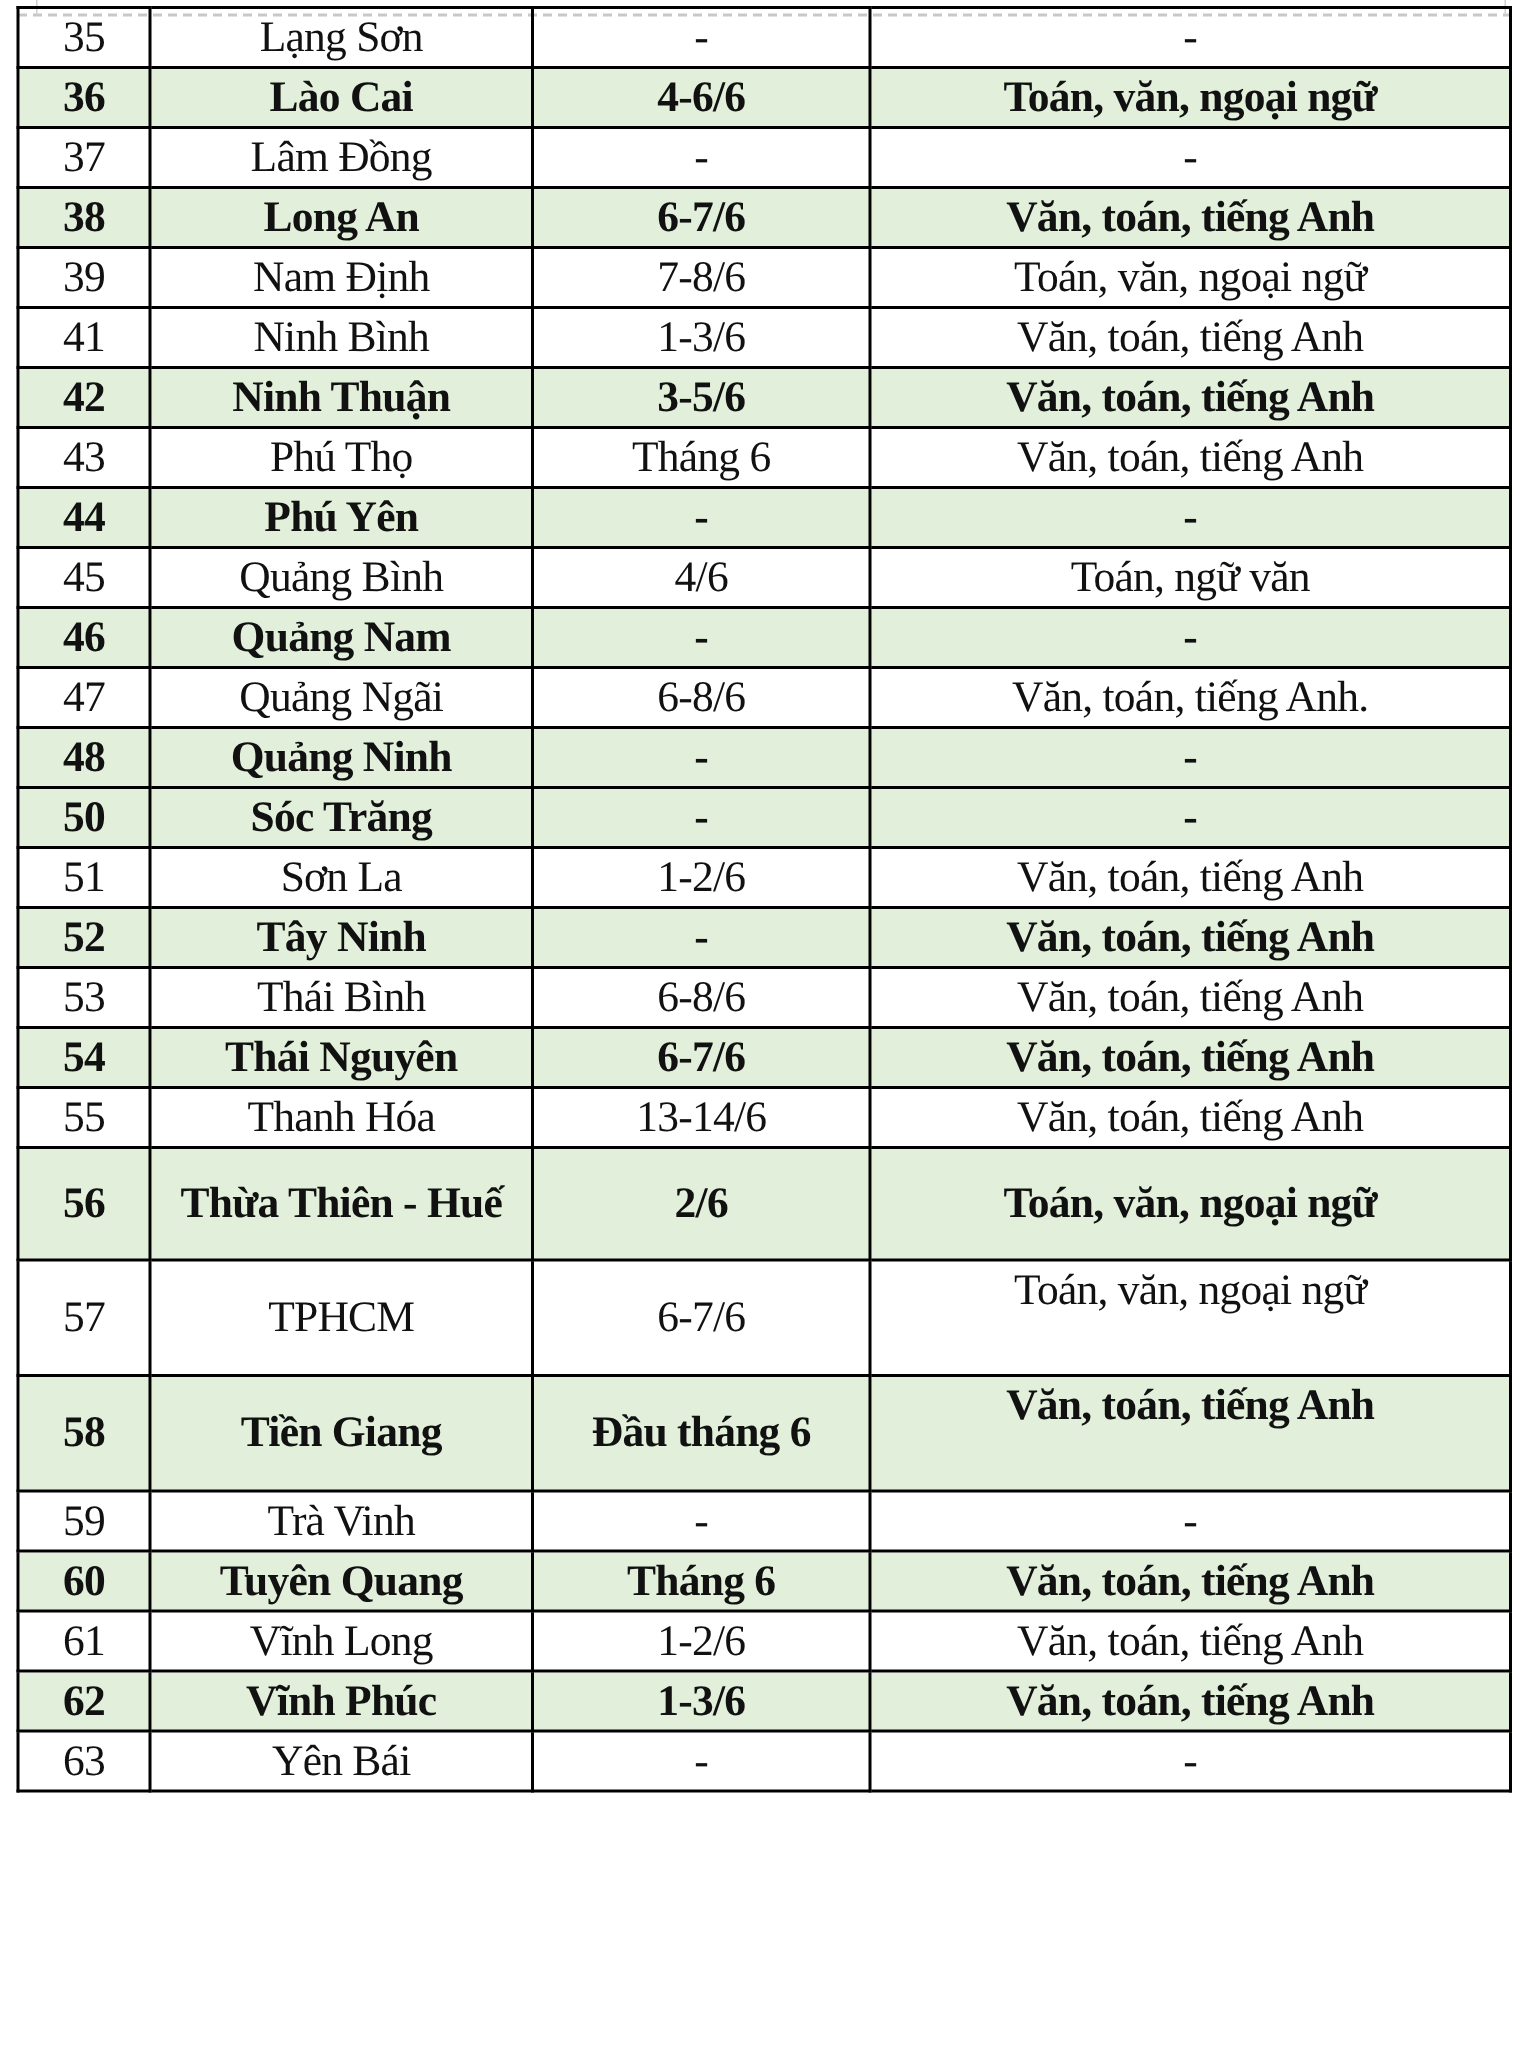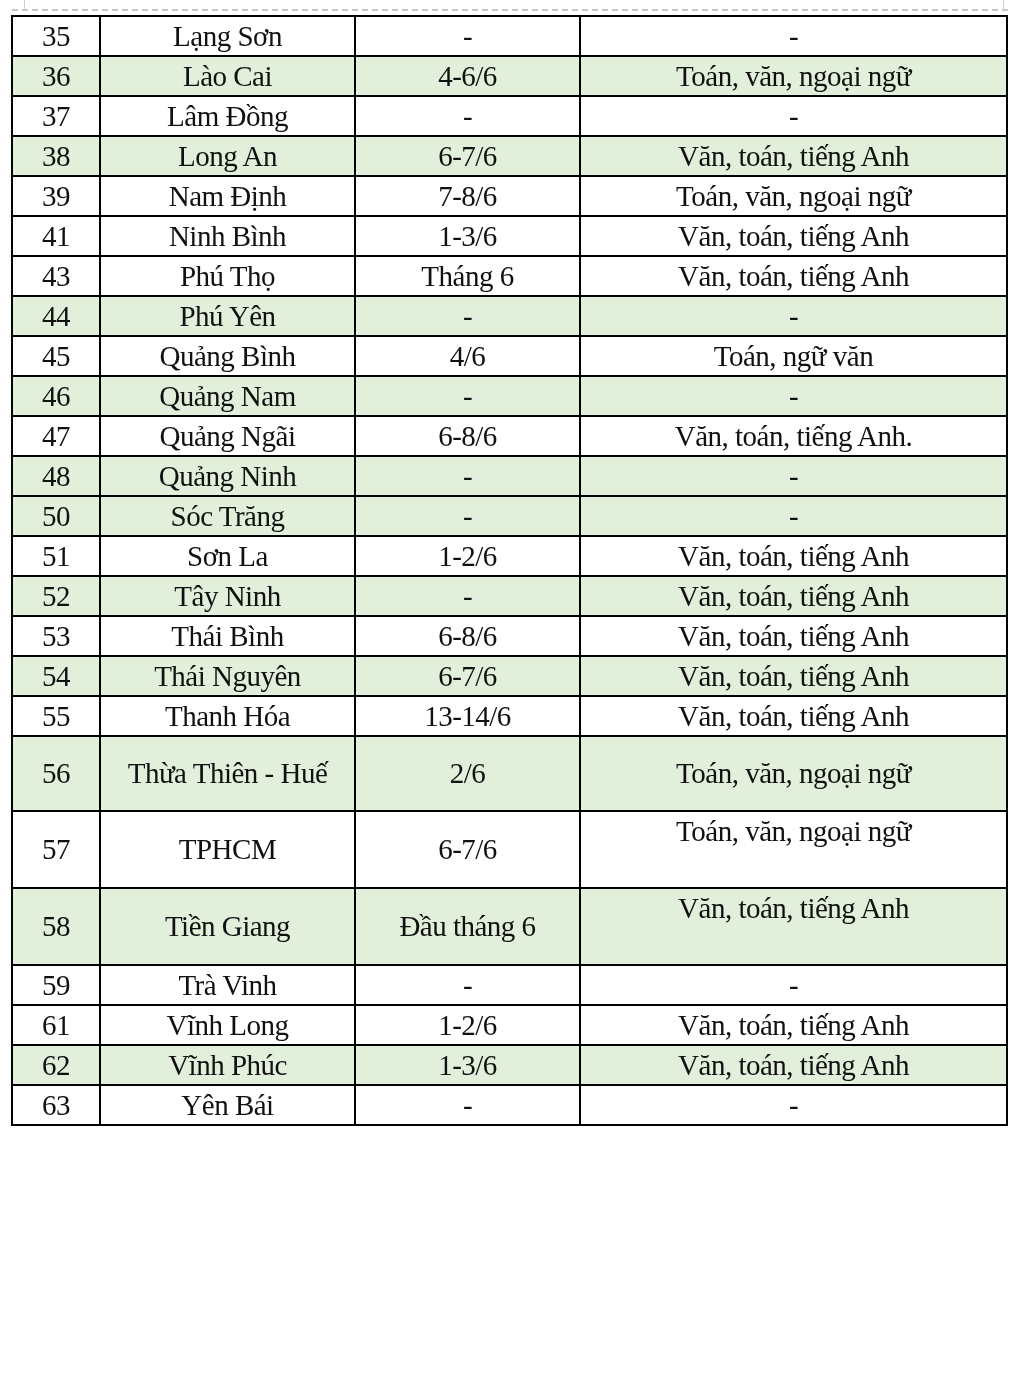--- a/index.html
+++ b/index.html
@@ -2,26 +2,26 @@
 <html><head>
 <meta charset="utf-8">
 <style>
   html, body { margin: 0; padding: 0; background: #ffffff; }
   body { width: 1020px; height: 1380px; position: relative; overflow: hidden;
          font-family: "Liberation Serif", "DejaVu Serif", serif; color: #111; }
   .page-top { position: absolute; left: 0; top: 0; width: 1020px; height: 11px; }
   .page-top .dash { position: absolute; left: 12px; right: 12px; top: 9px; border-top: 2px dashed #c8c8c8; }
   .page-top .tick-l { position: absolute; left: 24px; top: 0; height: 10px; border-left: 1px solid #d0d0d0; }
   .page-top .tick-r { position: absolute; right: 16px; top: 0; height: 10px; border-left: 1px solid #d0d0d0; }
-  table.sched { position: absolute; left: 11px; top: 15px; width: 995px;
+  table.sched { position: absolute; left: 11px; top: 4px; width: 995px;
                 border-collapse: collapse; table-layout: fixed; }
   table.sched td { border: 2px solid #000; text-align: center; vertical-align: middle;
                    font-size: 29px; line-height: 35px; padding: 0 4px; overflow: hidden;
                    letter-spacing: -0.5px; }
-  table.sched tr.shaded td { background: #e2efda; }
+  table.sched tr.shaded td { background: #e2efda; font-weight: bold; }
   table.sched tr.h40 td { height: 38px; }
   table.sched tr.h2 td { height: 73px; }
   table.sched tr.h3 td { height: 110px; }
   table.sched td.subj.top { vertical-align: top; padding-top: 2px; }
   col.c1 { width: 88px; } col.c2 { width: 255px; } col.c3 { width: 225px; } col.c4 { width: 427px; }
 </style>
 </head>
 <body>
 
 <div class="page-top">
@@ -68,20 +68,26 @@
         <td>Nam Định</td>
         <td>7-8/6</td>
         <td class="subj">Toán, văn, ngoại ngữ</td>
       </tr>
     <tr class="h40">
         <td>41</td>
         <td>Ninh Bình</td>
         <td>1-3/6</td>
         <td class="subj">Văn, toán,  tiếng Anh</td>
       </tr>
+    <tr class="shaded h40">
+        <td>42</td>
+        <td>Ninh Thuận</td>
+        <td>3-5/6</td>
+        <td class="subj">Văn, toán,  tiếng Anh</td>
+      </tr>
     <tr class="h40">
         <td>43</td>
         <td>Phú Thọ</td>
         <td>Tháng 6</td>
         <td class="subj">Văn, toán,  tiếng Anh</td>
       </tr>
     <tr class="shaded h40">
         <td>44</td>
         <td>Phú Yên</td>
         <td>-</td>
@@ -164,20 +170,26 @@
         <td>Tiền Giang</td>
         <td>Đầu tháng 6</td>
         <td class="subj top">Văn, toán,  tiếng Anh</td>
       </tr>
     <tr class="h40">
         <td>59</td>
         <td>Trà Vinh</td>
         <td>-</td>
         <td class="subj">-</td>
       </tr>
+    <tr class="shaded h40">
+        <td>60</td>
+        <td>Tuyên Quang</td>
+        <td>Tháng 6</td>
+        <td class="subj">Văn, toán,  tiếng Anh</td>
+      </tr>
     <tr class="h40">
         <td>61</td>
         <td>Vĩnh Long</td>
         <td>1-2/6</td>
         <td class="subj">Văn, toán,  tiếng Anh</td>
       </tr>
     <tr class="shaded h40">
         <td>62</td>
         <td>Vĩnh Phúc</td>
         <td>1-3/6</td>

